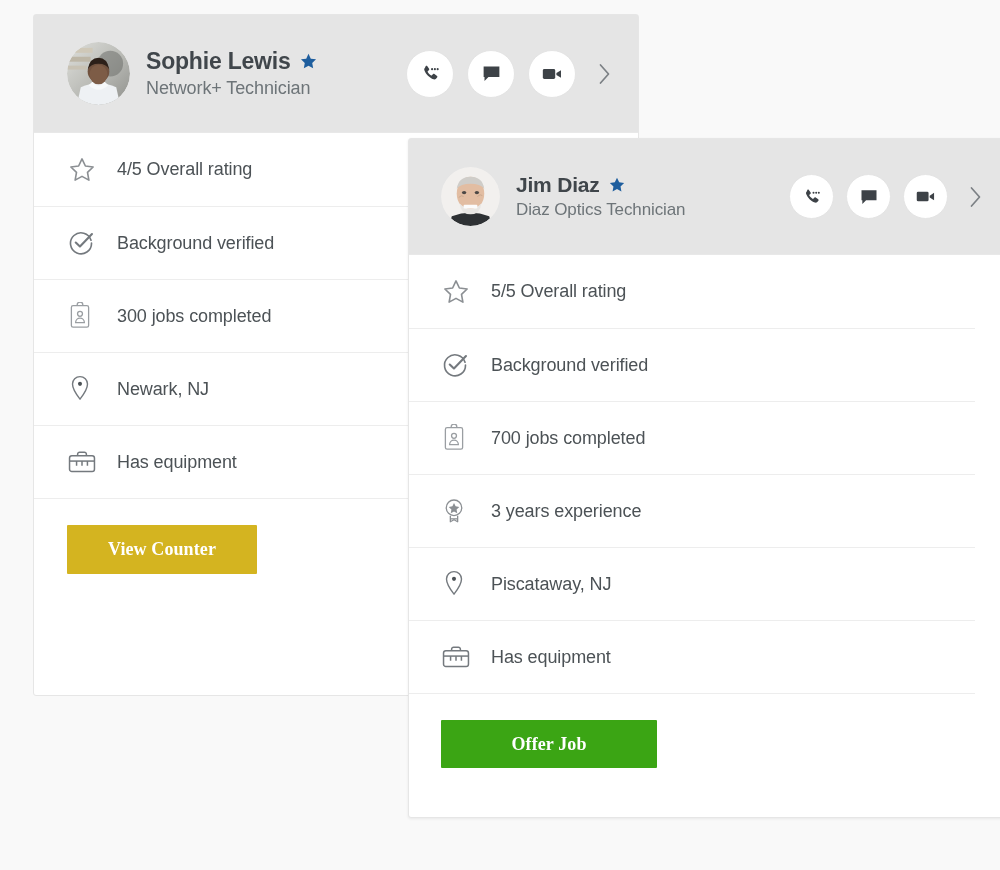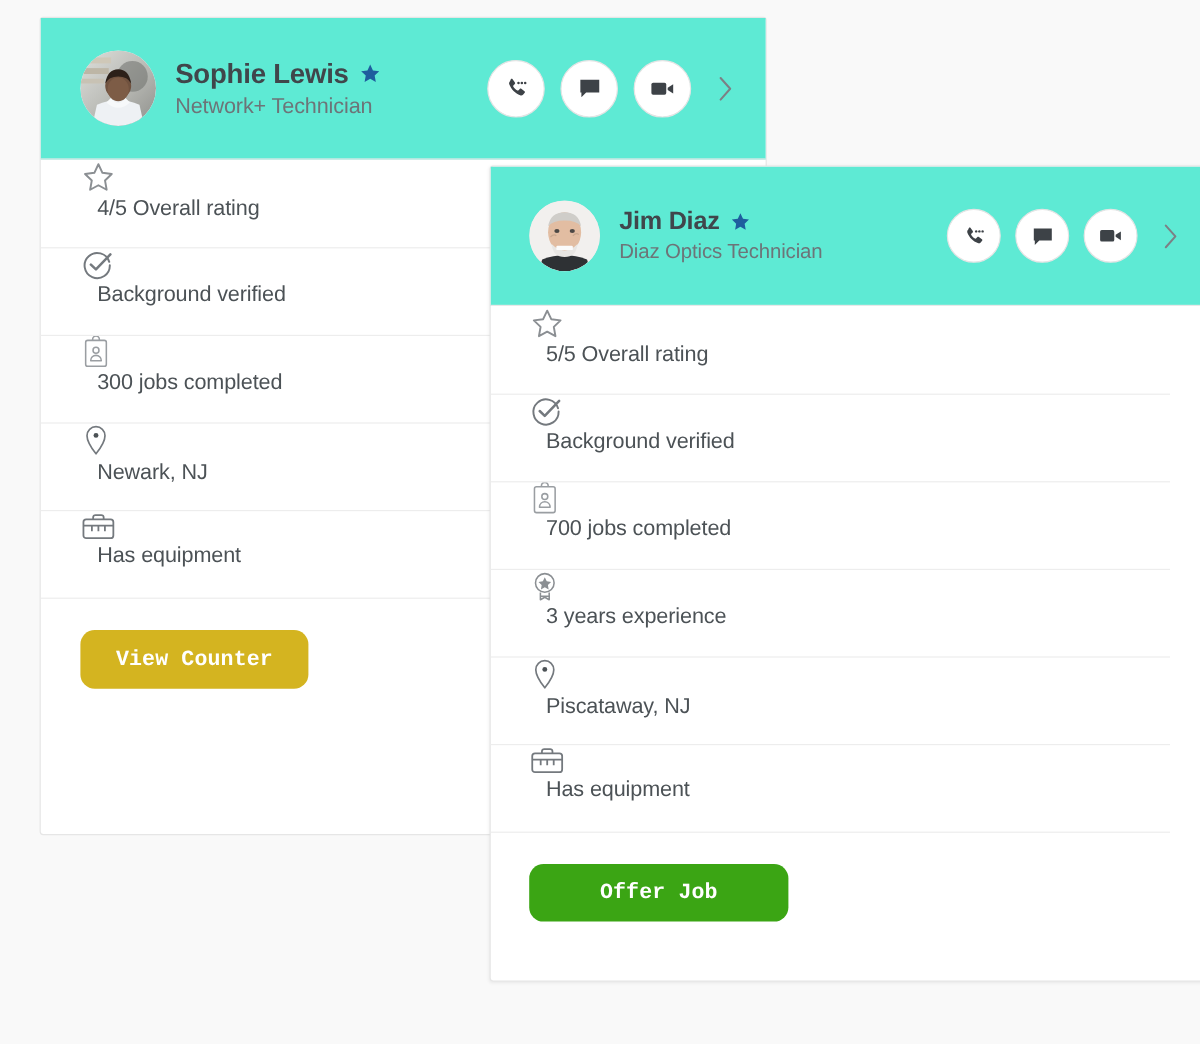--- a/index.html
+++ b/index.html
@@ -34,21 +34,21 @@
   #card-jim {
     left: 408px;
     top: 138px;
     width: 602px;
     height: 680px;
     z-index: 2;
     box-shadow: 0 1px 3px rgba(0,0,0,0.07);
   }
 
   .card-header {
-    background: #5eead4;
+    background: #e5e5e5;
     border-bottom: 1px solid #e8e8e8;
     display: flex;
     align-items: center;
     box-sizing: border-box;
   }
   #card-sophie .card-header { height: 118px; padding: 0 22px 0 33px; }
   #card-jim .card-header { height: 116px; padding: 0 22px 0 32px; }
 
   .avatar {
     border-radius: 50%;
@@ -135,23 +135,23 @@
   }
 
   .detail-list {
     list-style: none;
     margin: 0;
     padding: 0;
   }
 
   .detail-row {
     display: flex;
+    align-items: center;
     box-sizing: border-box;
     position: relative;
-    flex-direction: column;
   }
   #card-sophie .detail-row { height: 73px; padding-left: 33px; margin-right: 33px; }
   #card-jim .detail-row { height: 73px; padding-left: 32px; margin-right: 34px; }
 
   .detail-row + .detail-row { border-top: 1px solid #ededed; }
 
   .detail-icon {
     width: 36px;
     flex: 0 0 auto;
     display: flex;
@@ -178,22 +178,22 @@
 
   .cta-button {
     display: inline-block;
     border: none;
     color: #ffffff;
     font-size: 18px;
     font-weight: bold;
     letter-spacing: 0.1px;
     cursor: pointer;
     text-align: center;
-    font-family: Liberation Mono, monospace;
-    border-radius: 12px;
+    font-family: Liberation Serif, serif;
+    border-radius: 1px;
   }
 
   #view-counter-button {
     background: #d4b420;
     width: 190px;
     height: 49px;
     margin-left: 0;
   }
 
   #offer-job-button {

